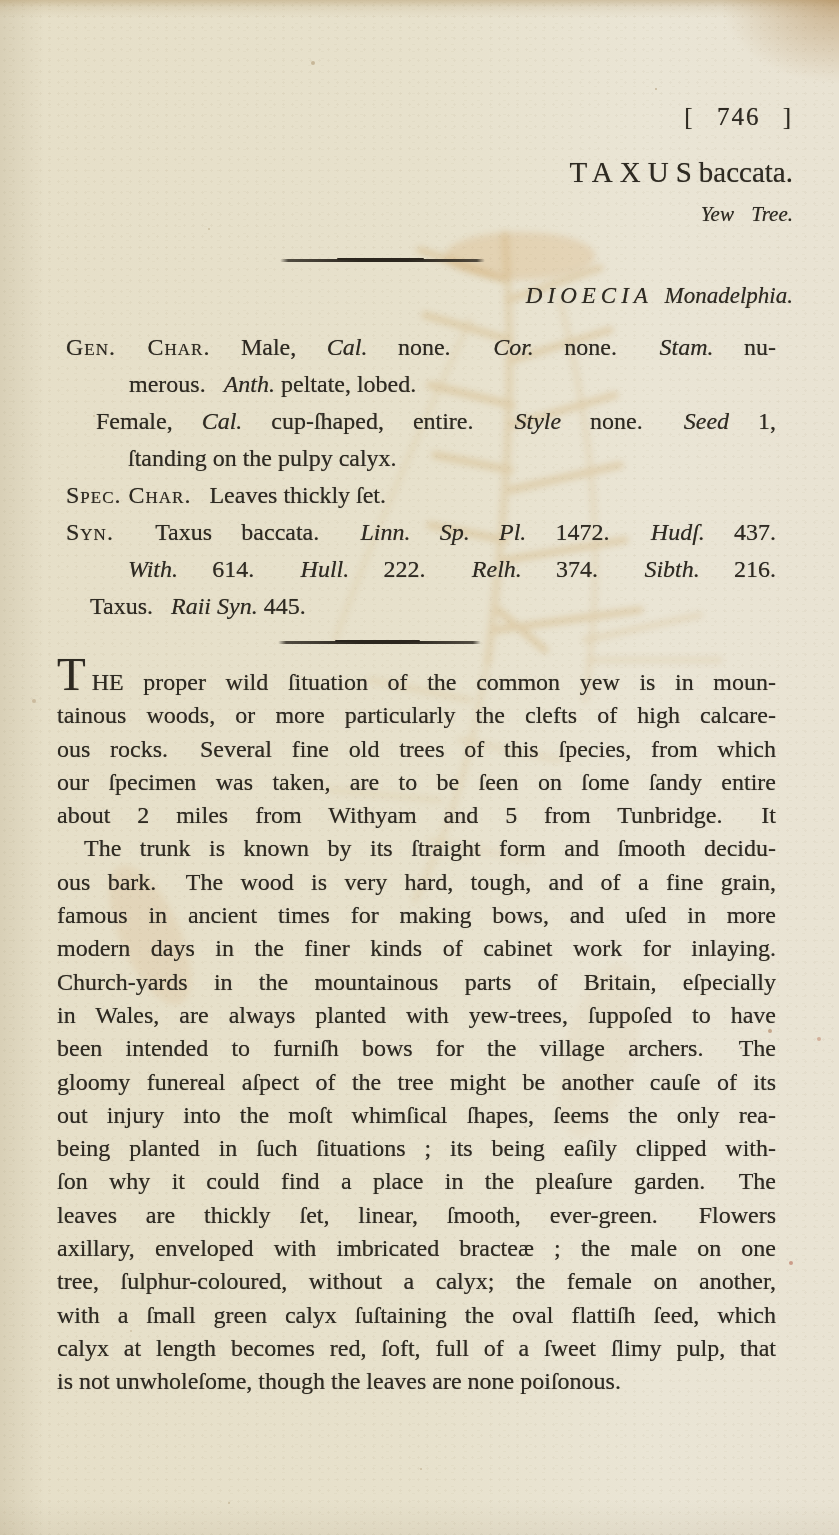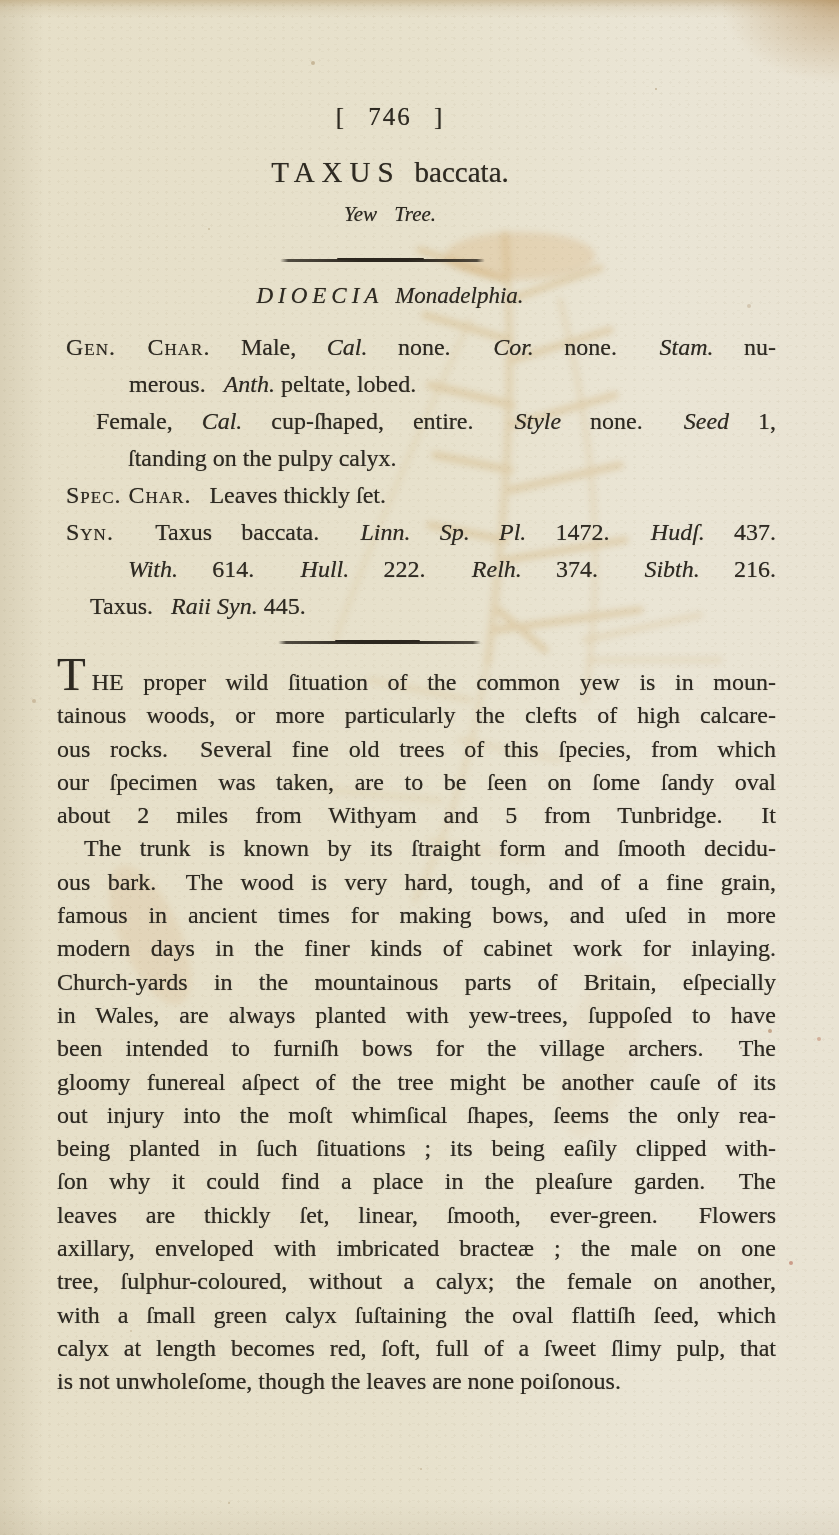--- a/index.html
+++ b/index.html
@@ -12,24 +12,24 @@
       linear-gradient(0deg, rgba(118,96,56,.08) 0px, rgba(118,96,56,0) 35px),
       linear-gradient(90deg, #e6dfc8 0%, #e7e1cc 50%, #eae5d5 78%, #e9e3d3 100%);
     font-family:"Liberation Serif","DejaVu Serif",serif;
     color:#2e2a22;
   }
   .grain{position:absolute;inset:0;pointer-events:none;
     background-image:radial-gradient(rgba(120,100,60,.05) 1px, transparent 1.2px),
                      radial-gradient(rgba(120,100,60,.04) 1px, transparent 1.2px);
     background-size:9px 11px,13px 7px; background-position:0 0,4px 6px;}
   .txt{ text-shadow:0 0 .7px rgba(46,42,34,.65); }
-  .centered{position:absolute; left:0; width:780px; text-align:center;}
+  .centered{position:absolute; left:13px; width:780px; text-align:right;}
   .pageno{top:103px; font-size:25px; word-spacing:14px; letter-spacing:2px;}
   .title{top:156px; font-size:29px;}
-  .title .genus{letter-spacing:7px; margin-right:14px;}
+  .title .genus{letter-spacing:7px; }
   .subtitle{top:202px; font-size:21px; font-style:italic; word-spacing:12px;}
   .rule{position:absolute; height:3px; border-radius:2px;
     background:linear-gradient(90deg, rgba(43,38,30,0) 0%, rgba(43,38,30,.8) 4%, #2b261e 40%, #2b261e 62%, rgba(43,38,30,.8) 96%, rgba(43,38,30,0) 100%);}
   .rule:after{content:""; position:absolute; left:28%; right:30%; top:-1px; height:2px; background:#2b261e; border-radius:2px;}
   .rule1{top:259px; left:280px; width:205px;}
   .rule2{top:641px; left:278px; width:203px;}
   .dioecia{top:283px; font-size:23px;}
   .synopsis{position:absolute; top:329px; left:57px; width:719px; font-size:24px;}
   .syn-line{height:37px; line-height:37px; white-space:nowrap;}
   .syn-line.jl{white-space:normal; text-align:justify; text-align-last:justify;}
@@ -121,21 +121,21 @@
       <div class="syn-line jl" style="padding-left: 71px;"><span class="s-i">With.</span><span class="s-n"> 614.  </span><span class="s-i">Hull.</span><span class="s-n"> 222.  </span><span class="s-i">Relh.</span><span class="s-n"> 374.  </span><span class="s-i">Sibth.</span><span class="s-n"> 216.</span></div>
       <div class="syn-line" style="padding-left: 33px;"><span class="s-n">Taxus.  </span><span class="s-i">Raii Syn.</span><span class="s-n"> 445.</span></div>
     </div>
 
   <div class="rule rule2"></div>
 
   <div class="bodytext txt" id="bodytext">
       <div class="body-line"><span class="drop">T</span><span>HE proper wild ſituation of the common yew is in moun-</span></div>
       <div class="body-line">tainous woods, or more particularly the clefts of high calcare-</div>
       <div class="body-line">ous rocks.  Several fine old trees of this ſpecies, from which</div>
-      <div class="body-line">our ſpecimen was taken, are to be ſeen on ſome ſandy oval</div>
+      <div class="body-line">our ſpecimen was taken, are to be ſeen on ſome ſandy entire</div>
       <div class="body-line">about 2 miles from Withyam and 5 from Tunbridge.  It</div>
       <div class="body-line" style="text-indent: 27px;">The trunk is known by its ſtraight form and ſmooth decidu-</div>
       <div class="body-line">ous bark.  The wood is very hard, tough, and of a fine grain,</div>
       <div class="body-line">famous in ancient times for making bows, and uſed in more</div>
       <div class="body-line">modern days in the finer kinds of cabinet work for inlaying.</div>
       <div class="body-line">Church-yards in the mountainous parts of Britain, eſpecially</div>
       <div class="body-line">in Wales, are always planted with yew-trees, ſuppoſed to have</div>
       <div class="body-line">been intended to furniſh bows for the village archers.  The</div>
       <div class="body-line">gloomy funereal aſpect of the tree might be another cauſe of its</div>
       <div class="body-line">out injury into the moſt whimſical ſhapes, ſeems the only rea-</div>

